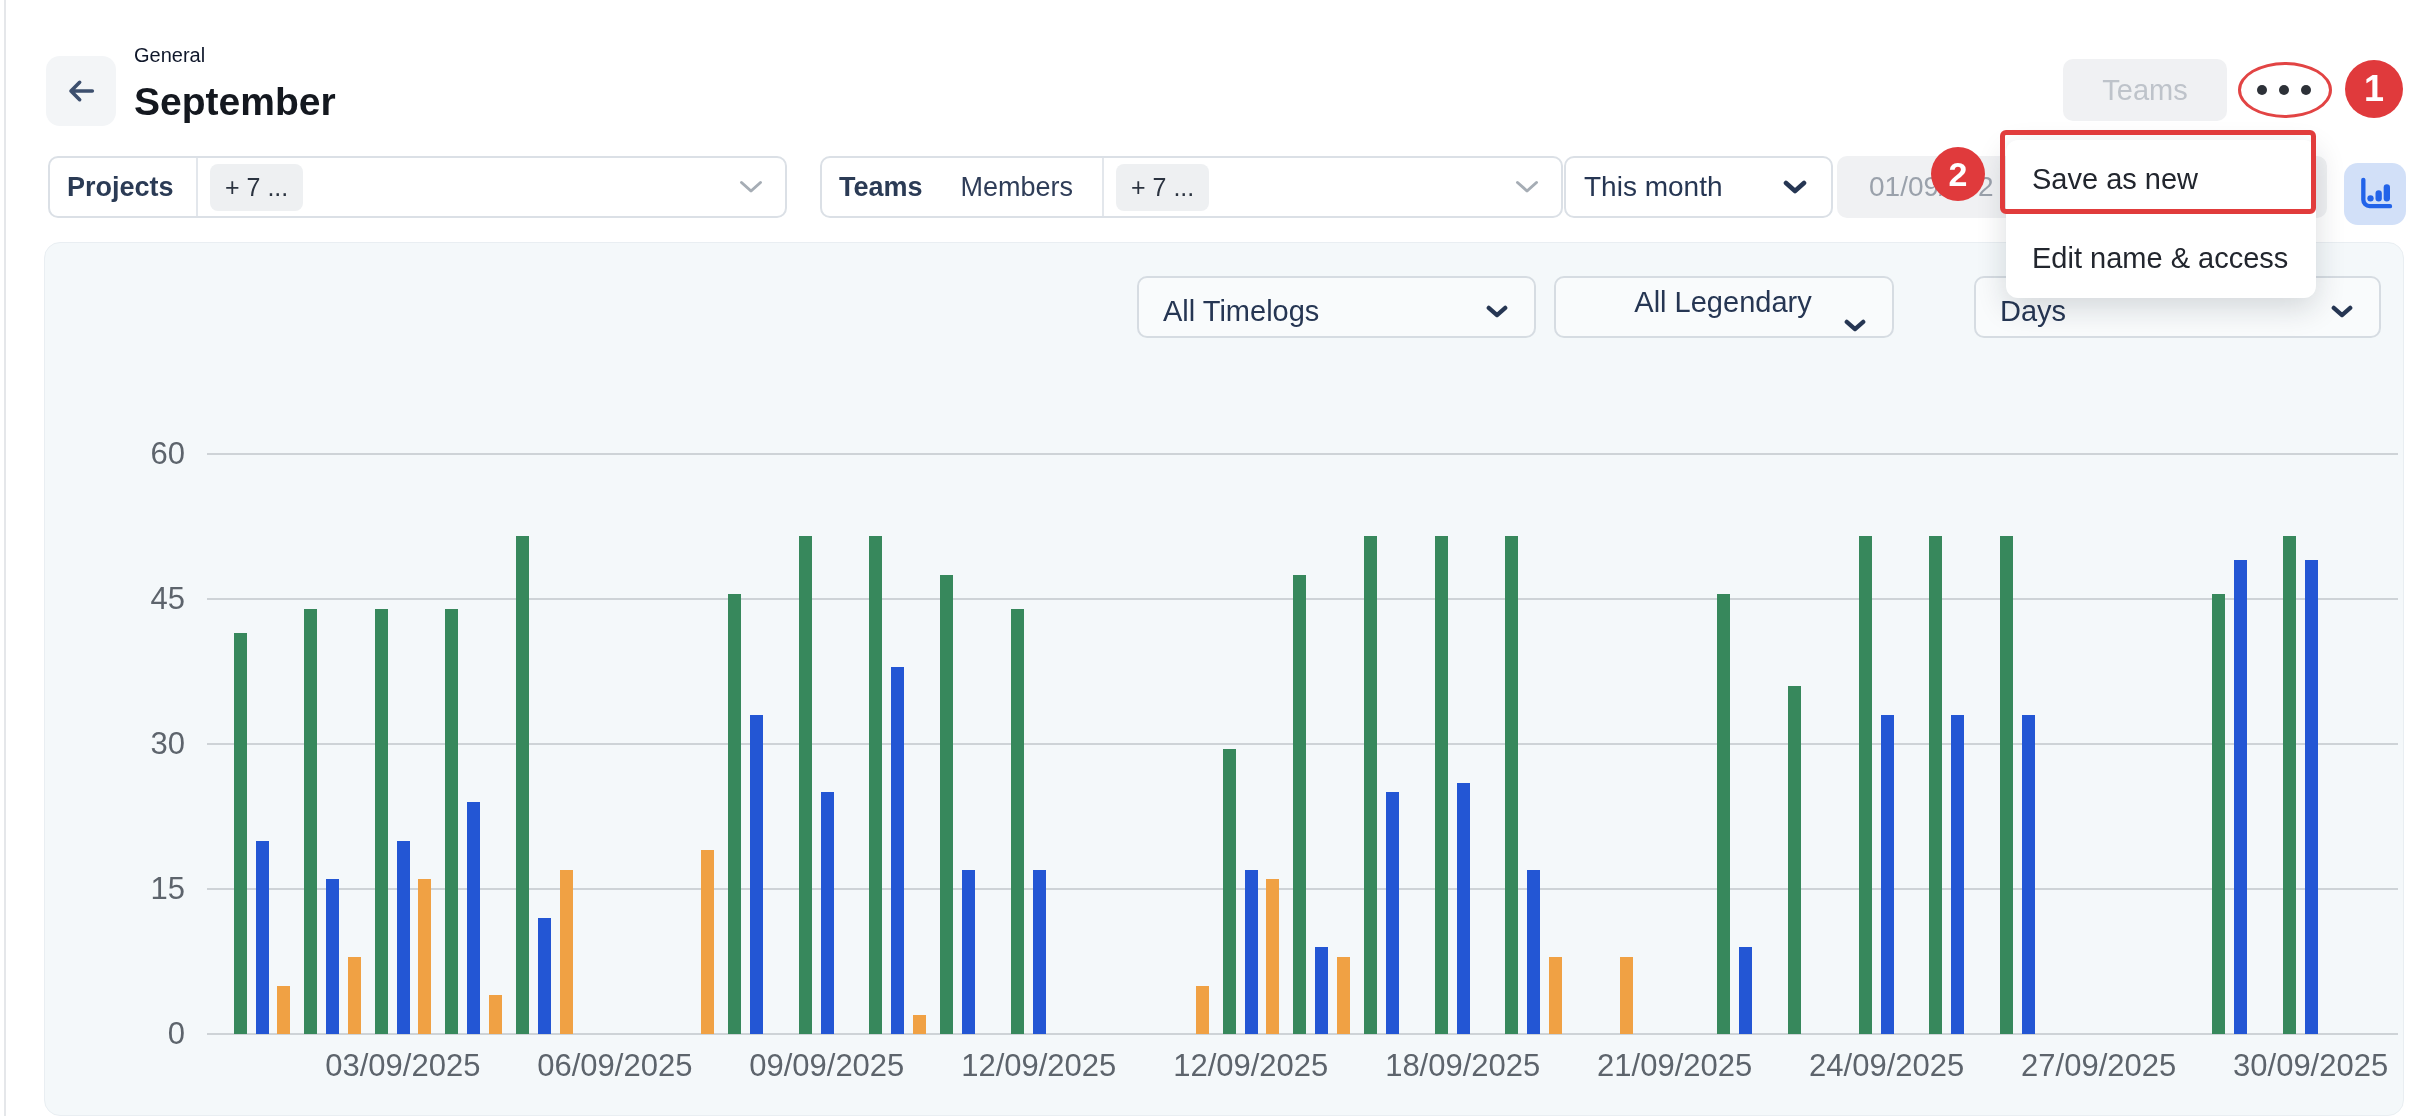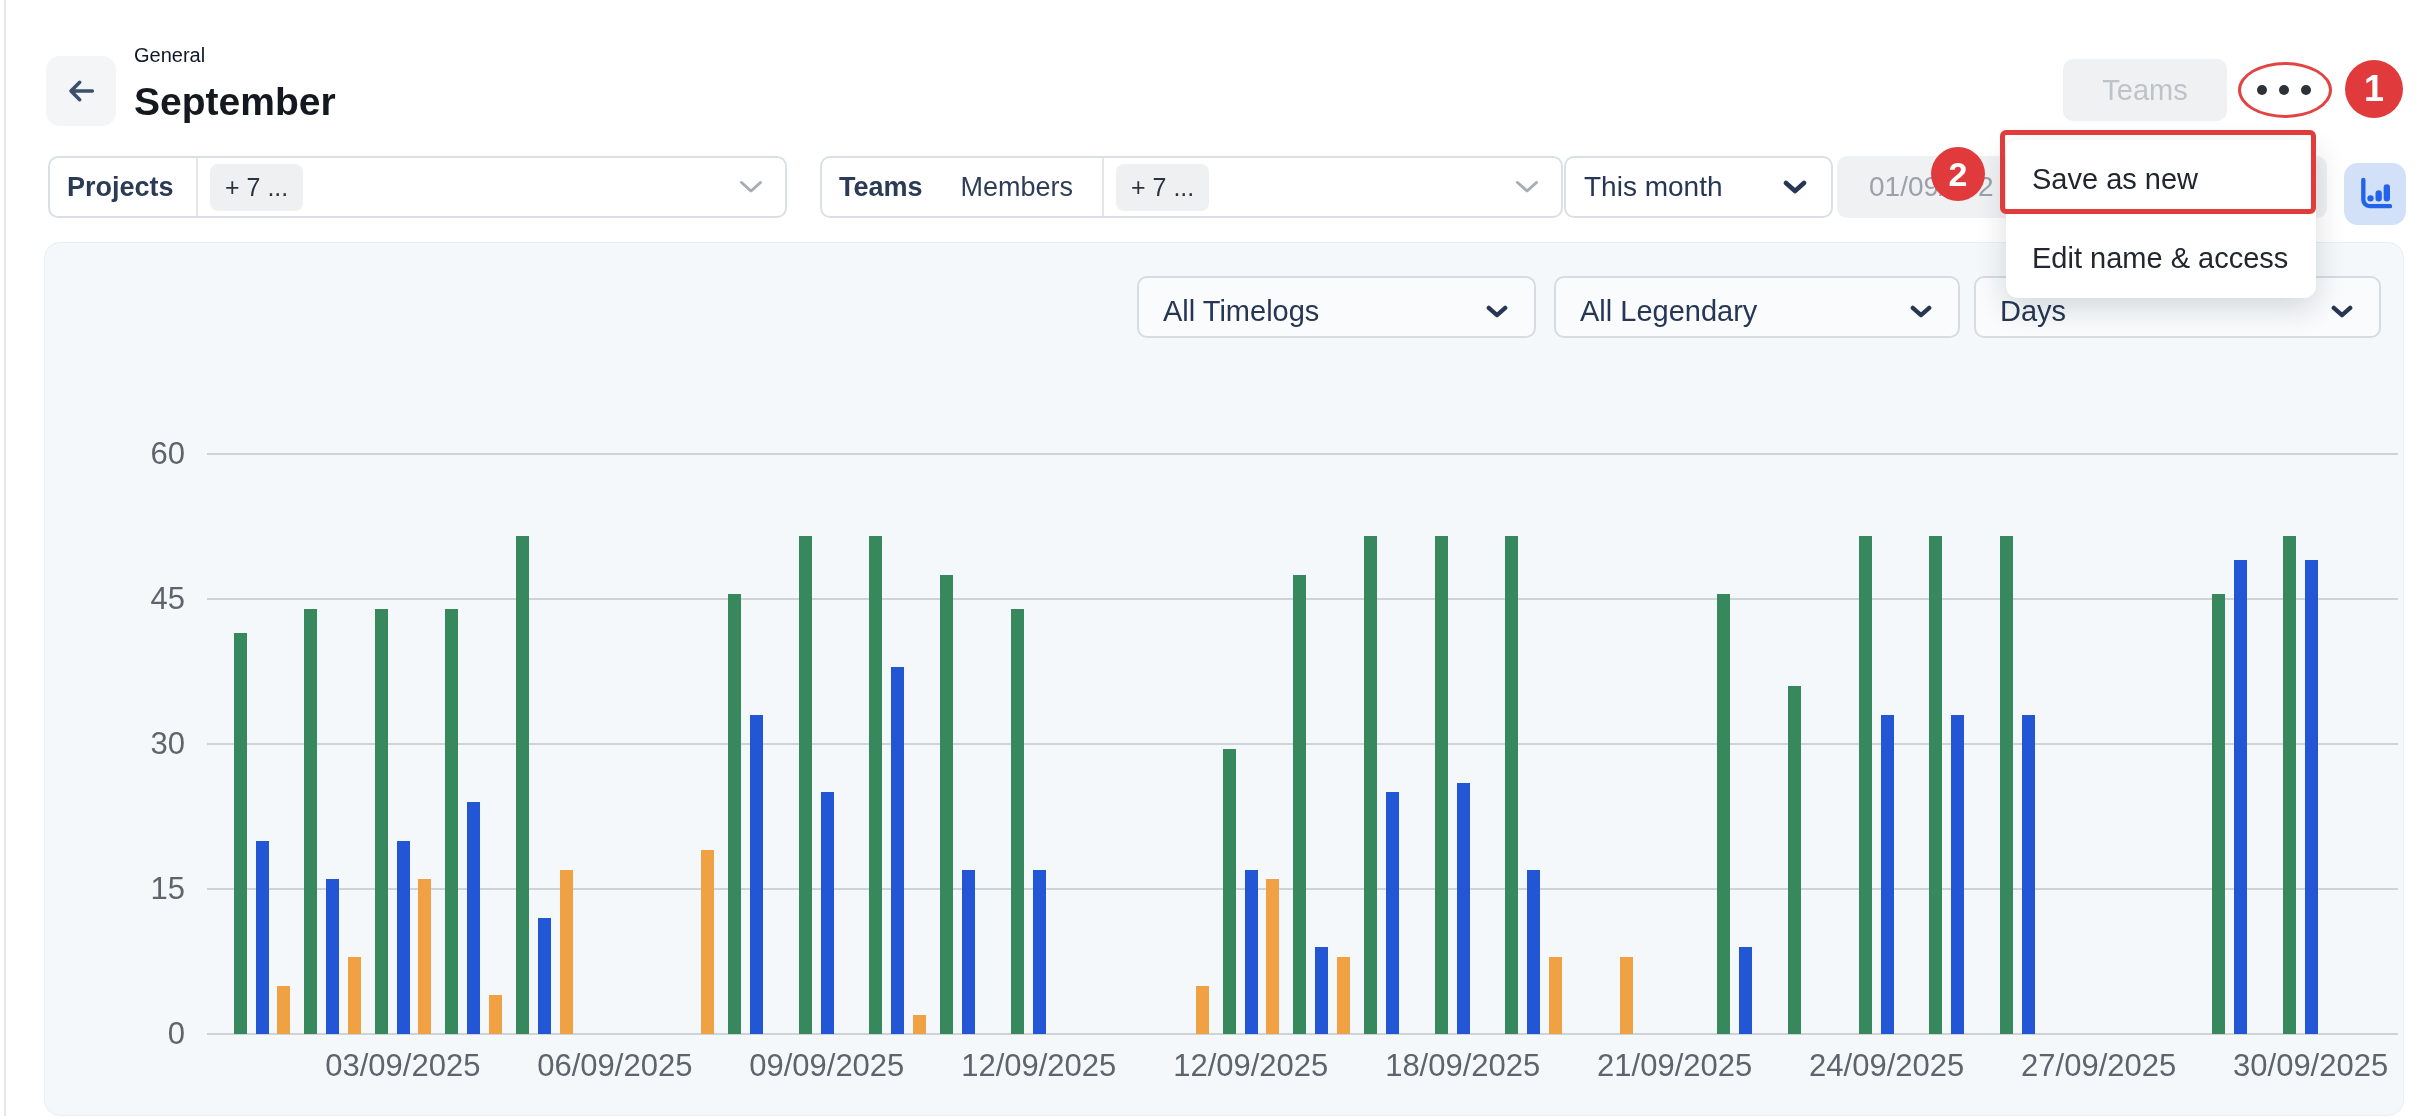--- a/index.html
+++ b/index.html
@@ -52,21 +52,21 @@
 
   
   .panel { left:44px; top:242px; width:2360px; height:874px; background:#f4f8fa;
     border:1px solid #e9eef2; border-radius:16px; }
 
   .panel-select { top:276px; height:62px; background:#f9fbfc; border:2px solid #d6dce2;
     border-radius:10px; display:flex; align-items:center; padding:8px 26px 0 24px; cursor:pointer; }
   .panel-select .plabel { font-size:29px; color:#263653; }
   .panel-select .caret-bold { margin-left:auto; display:flex; }
   .ps-1 { left:1137px; width:399px; }
-  .ps-2 { left:1554px; width:406px; }
+  .ps-2 { left:1554px; width:340px;flex-direction:column; }
   .ps-3 { left:1974px; width:407px;gap:48px; }
 
   
   #plot { left:207px; top:454px; width:2191px; height:580px; position:absolute; }
   .gridline { position:absolute; left:0; right:0; height:2px; background:#ced3d7; }
   .ytick { position:absolute; left:-22px; transform:translate(-100%,50%); font-size:31px;
     color:#5d646c; }
   .xtick { position:absolute; top:100%; margin-top:14px; transform:translateX(-50%);
     font-size:31px; color:#5d646c; white-space:nowrap; }
   .bar { position:absolute; bottom:0; }

